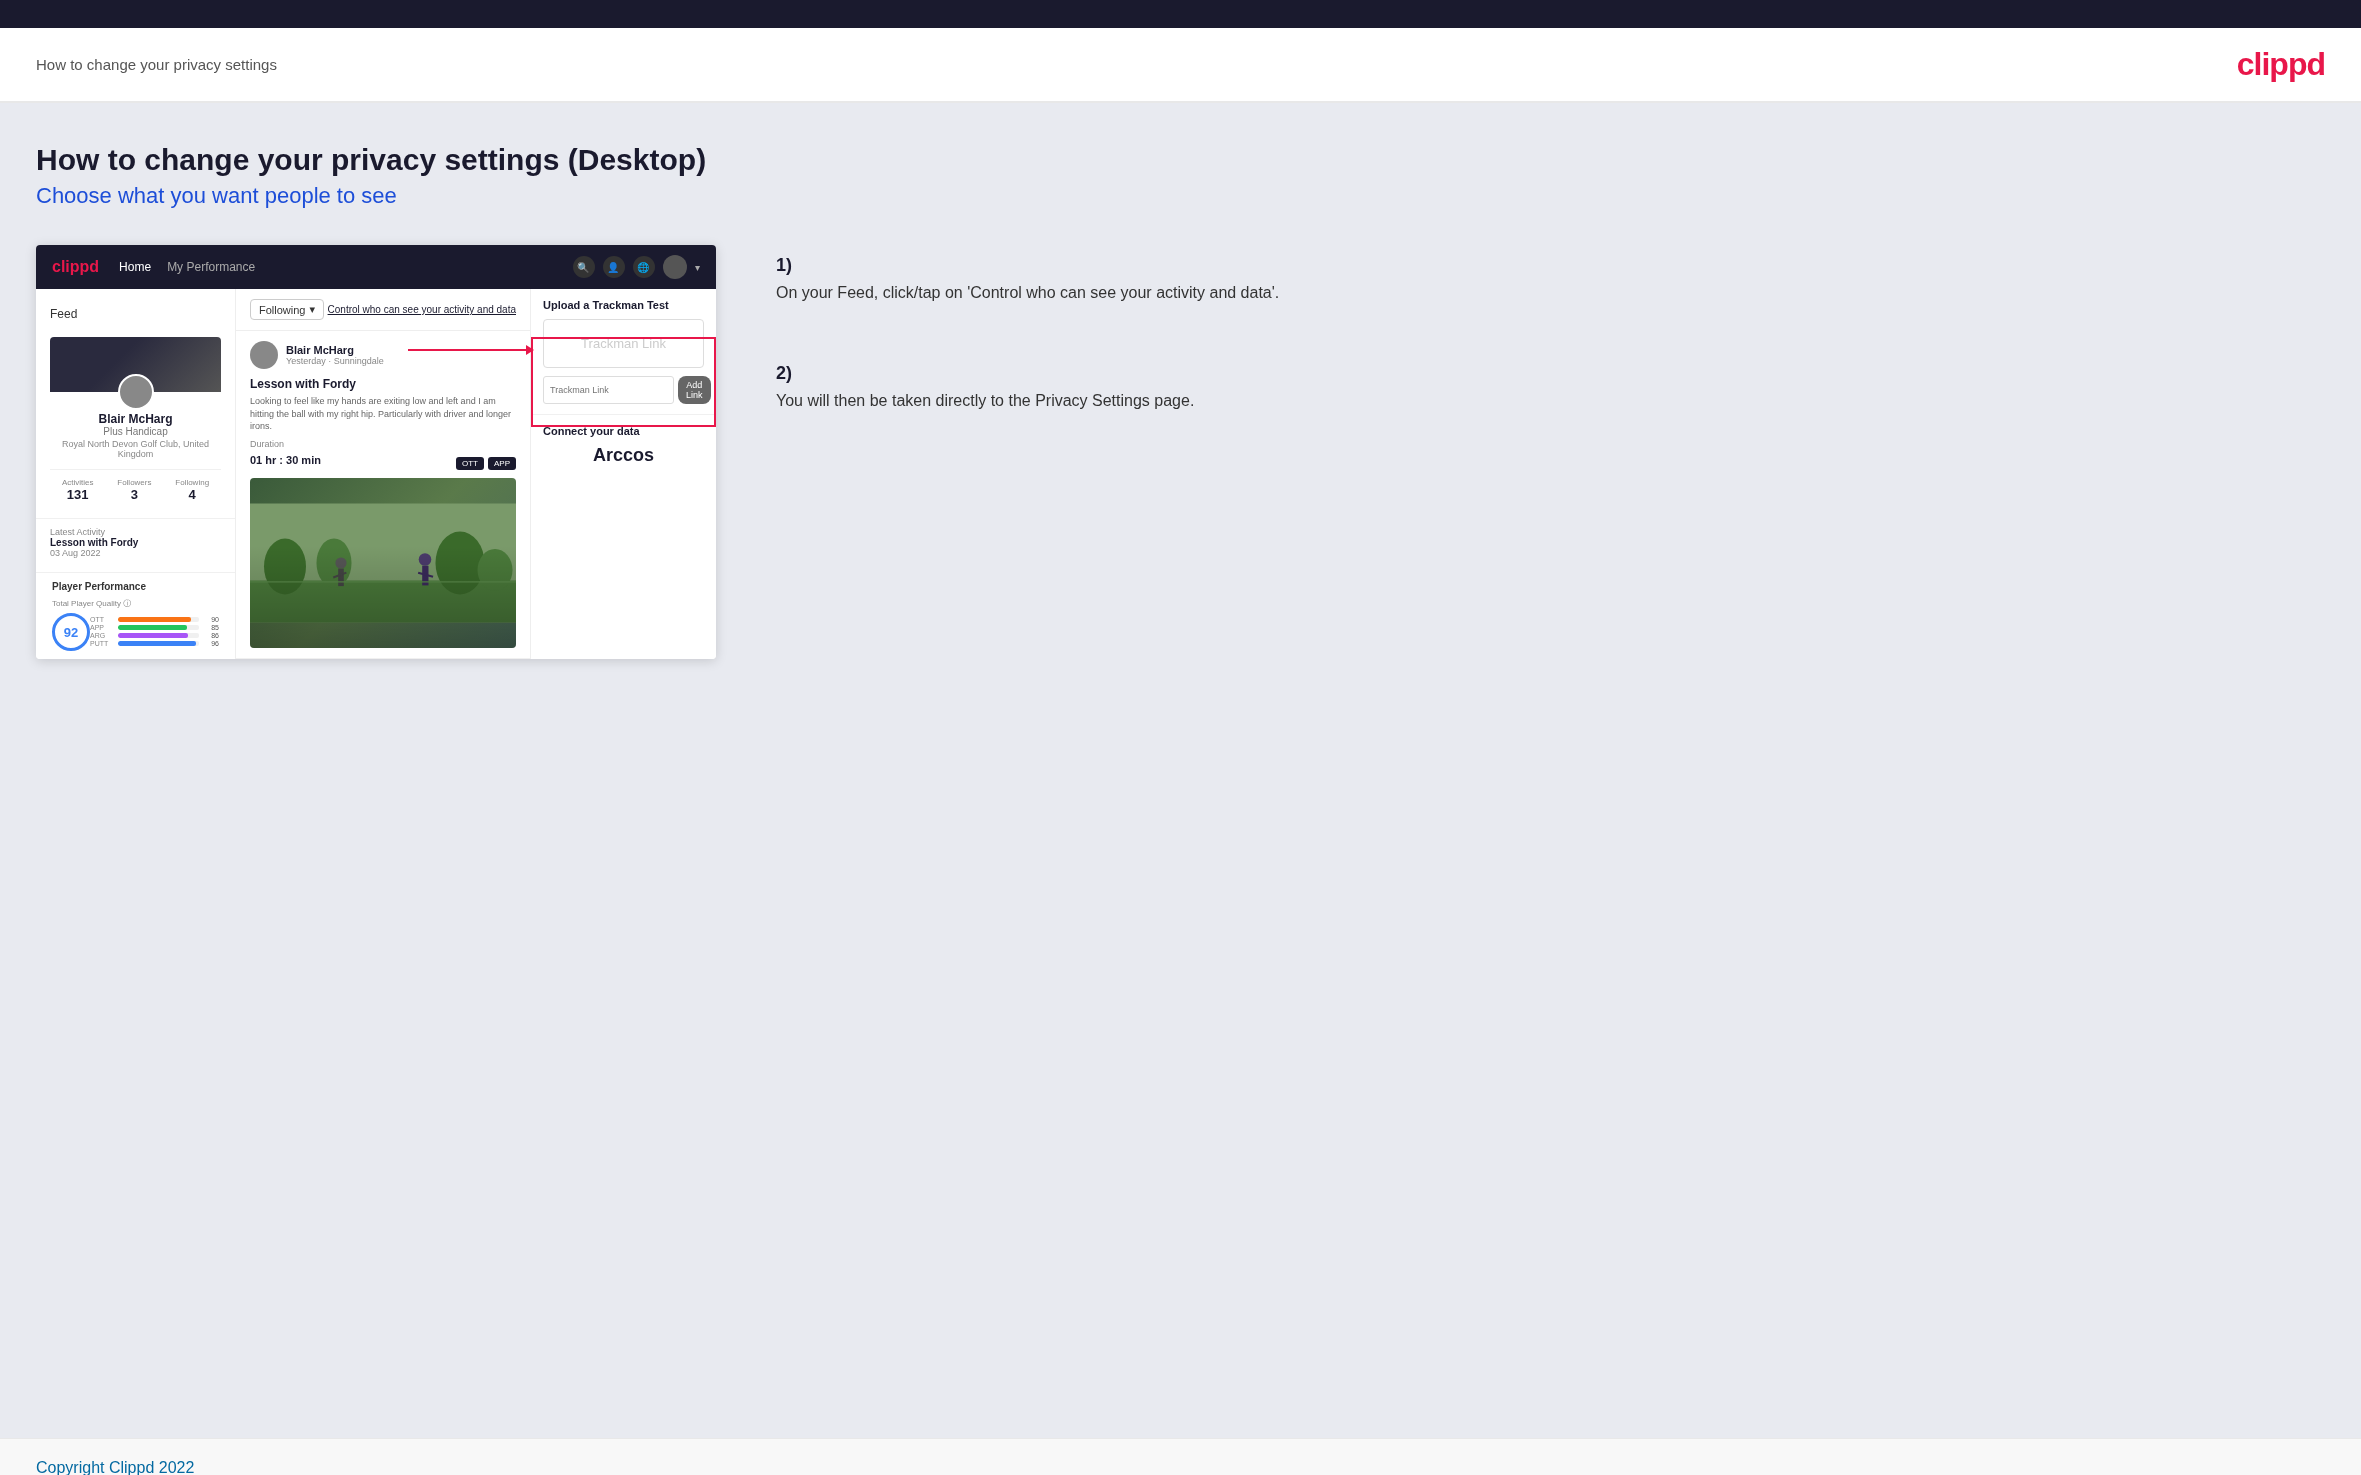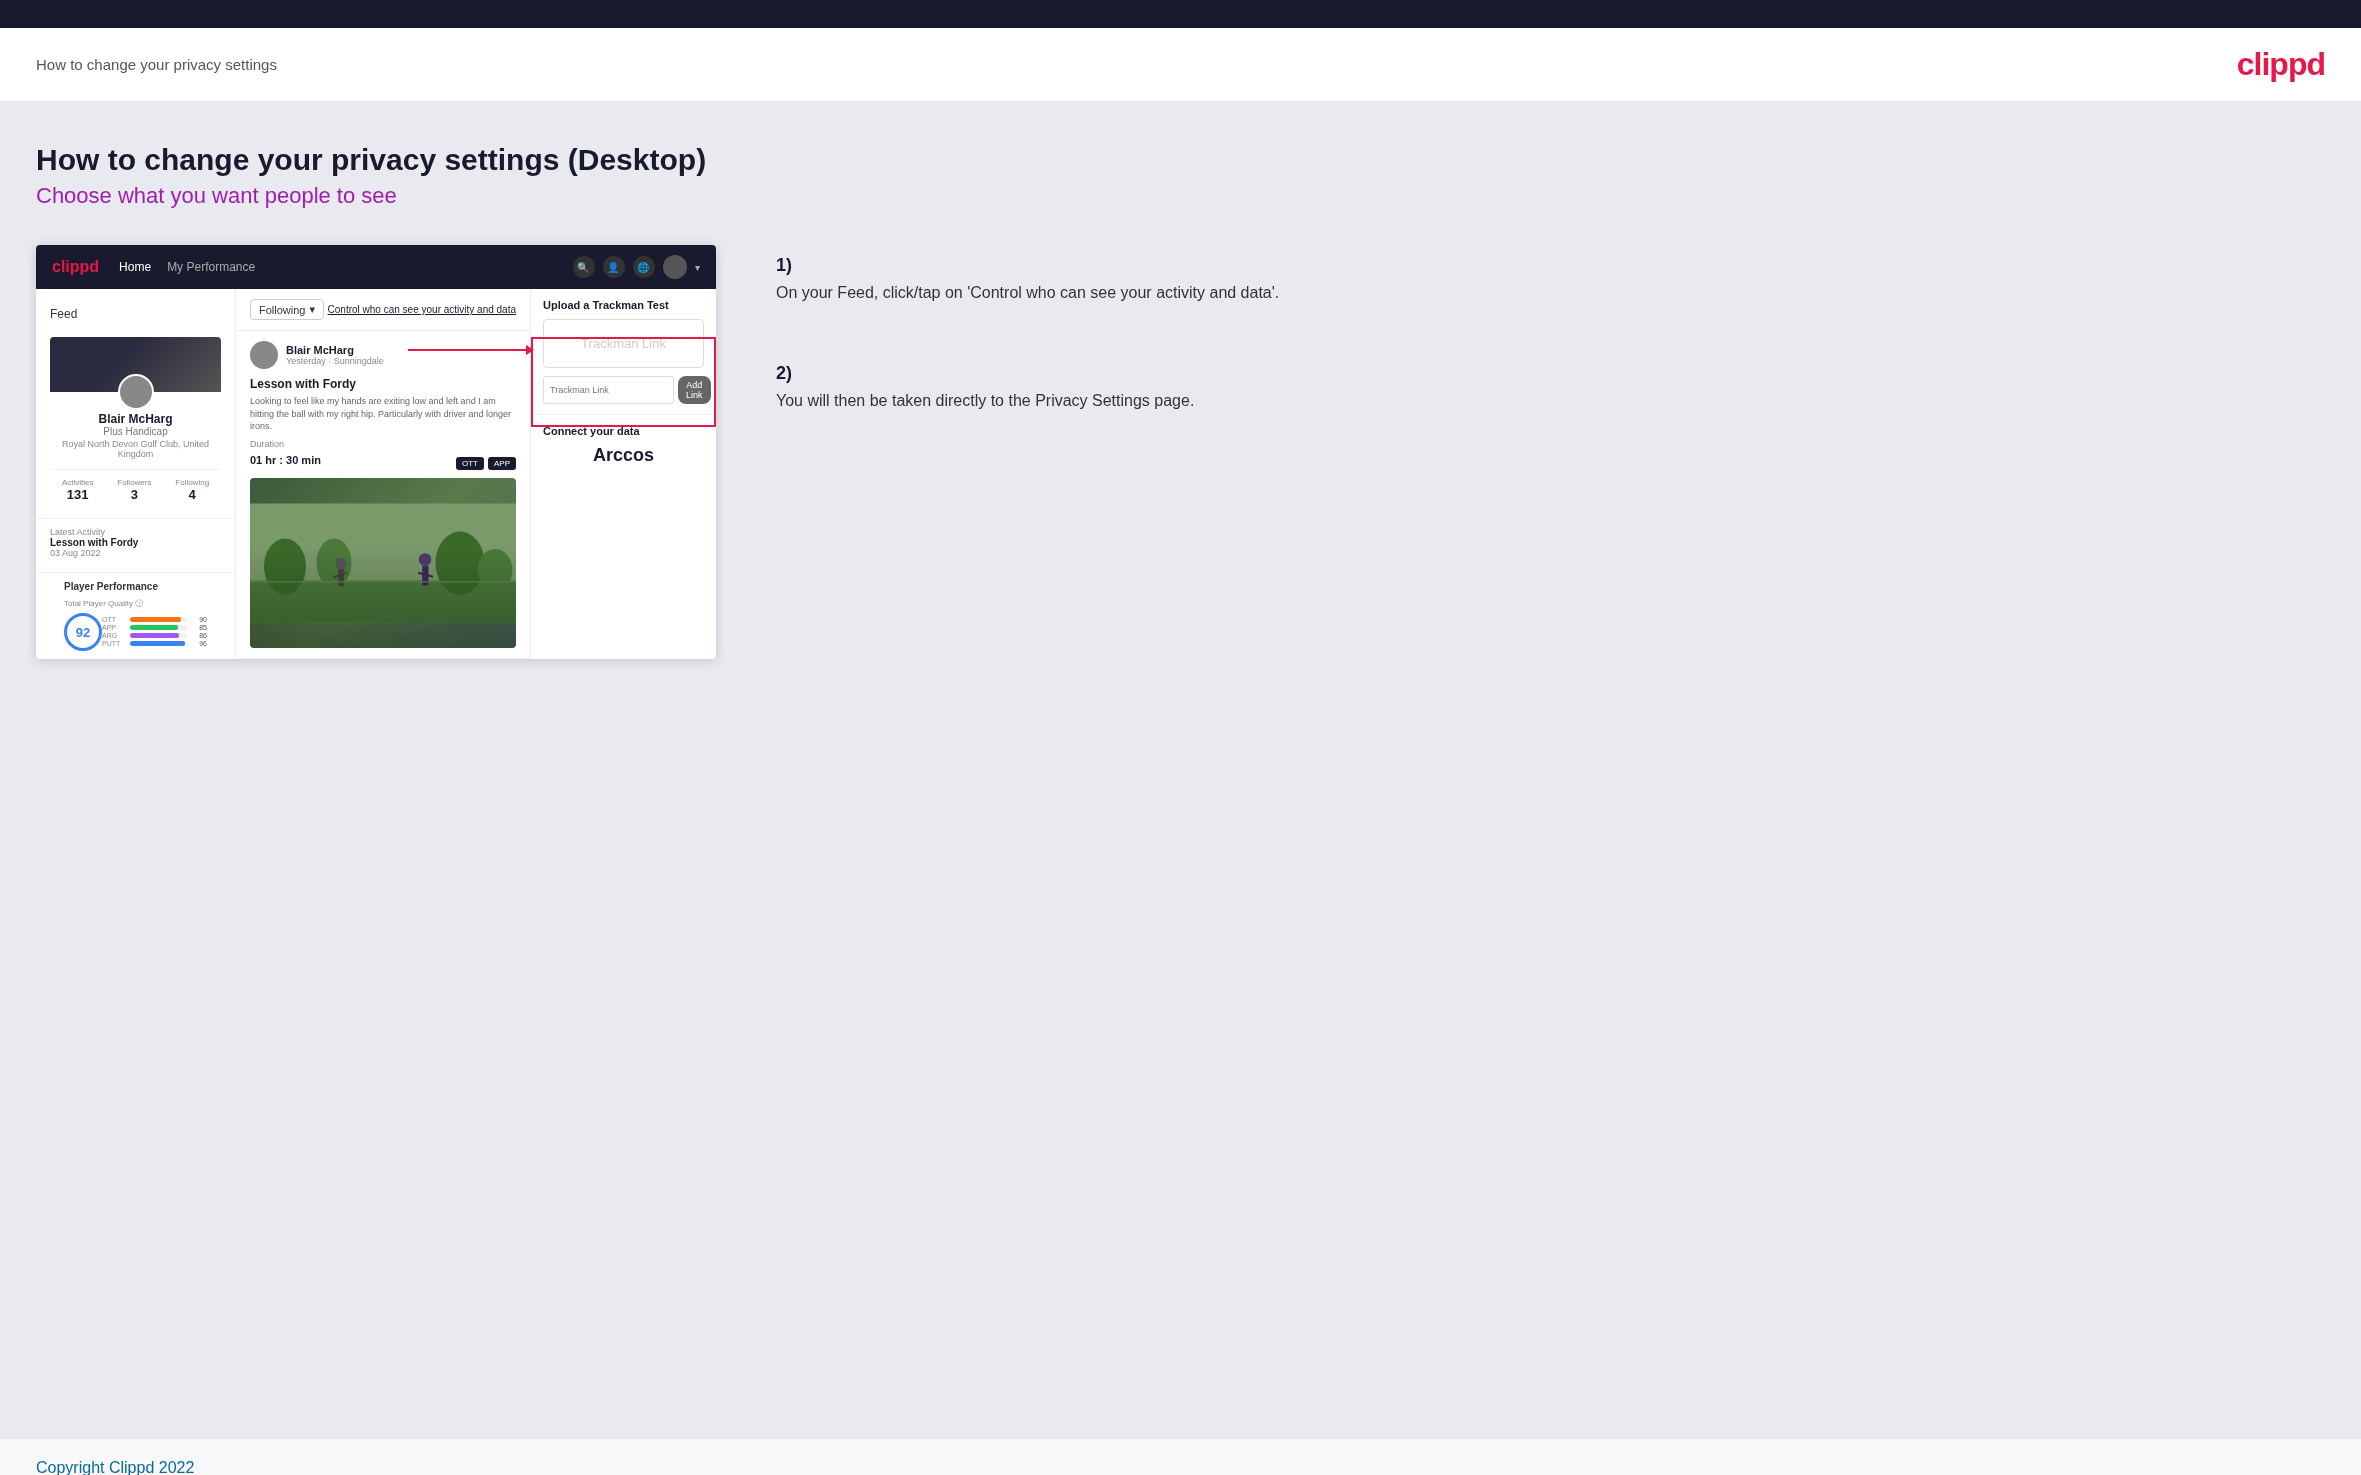--- a/index.html
+++ b/index.html
@@ -38,21 +38,21 @@
 
     .page-title {
       font-size: 30px;
       font-weight: 700;
       color: #1a1a2e;
       margin-bottom: 6px;
     }
 
     .page-subtitle {
       font-size: 22px;
-      color: #a21caf;
+      color: #1d4ed8;
       margin-bottom: 36px;
     }
 
     .content-area {
       display: flex;
       gap: 40px;
       align-items: flex-start;
     }
 
     
@@ -228,21 +228,21 @@
       font-weight: 600;
       color: #1a1a2e;
     }
 
     .latest-date {
       font-size: 9px;
       color: #888;
     }
 
     .player-performance {
-      padding: 8px 28px;
+      padding: 8px 16px;
       border-top: 1px solid #f0f0f0;
       margin-top: 6px;
     }
 
     .perf-title {
       font-size: 10px;
       font-weight: 600;
       color: #333;
       margin-bottom: 6px;
     }

